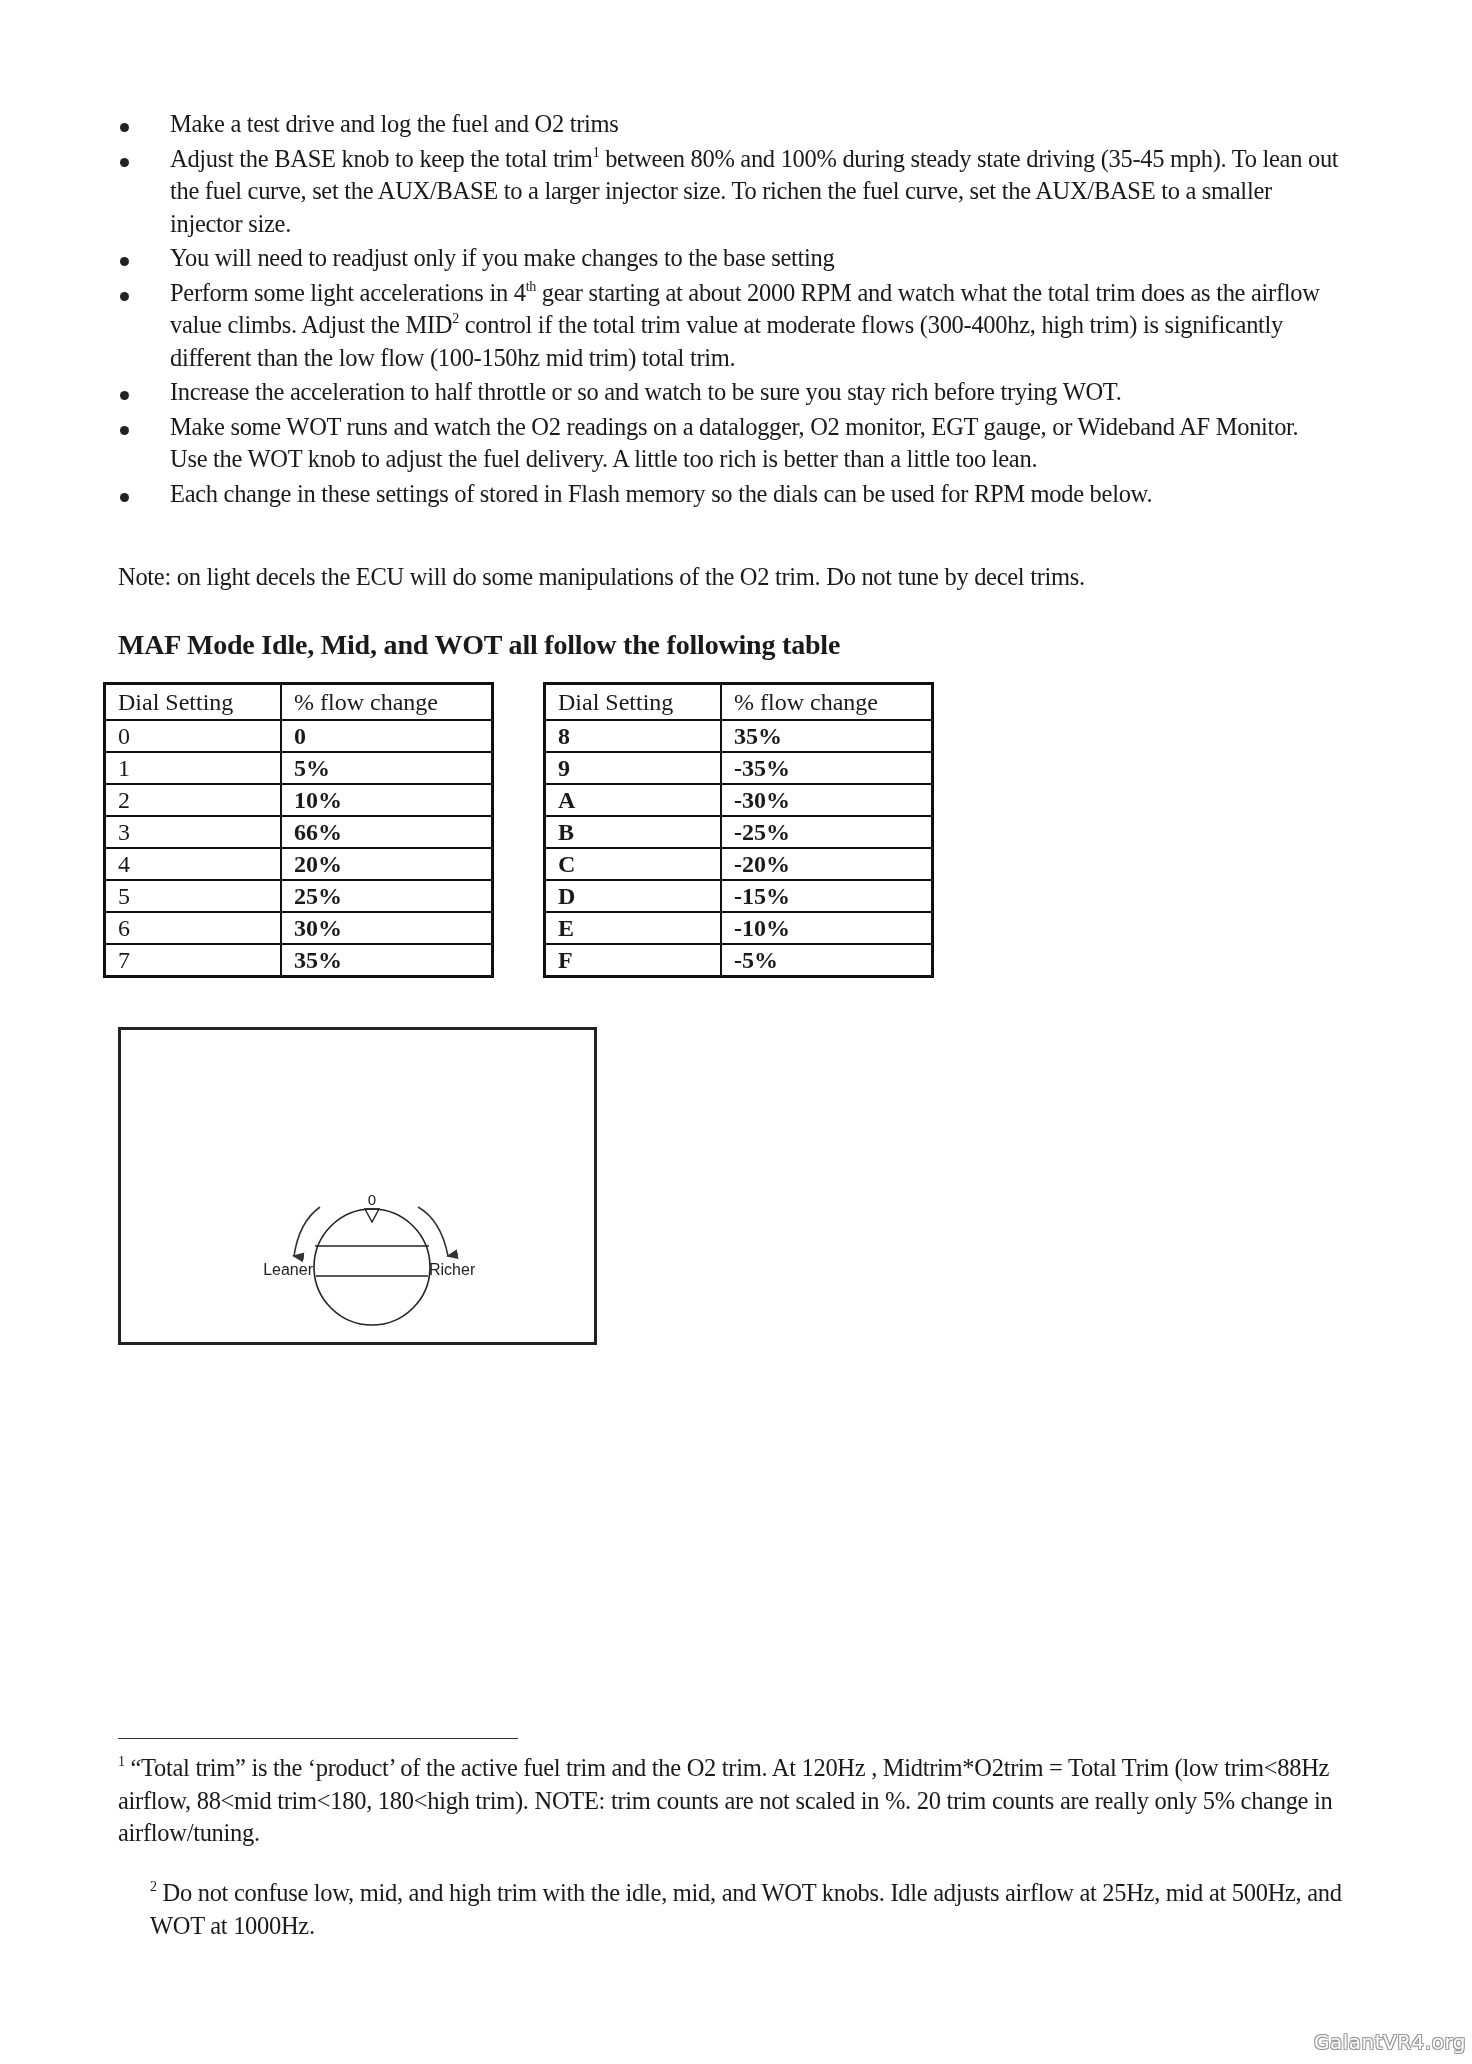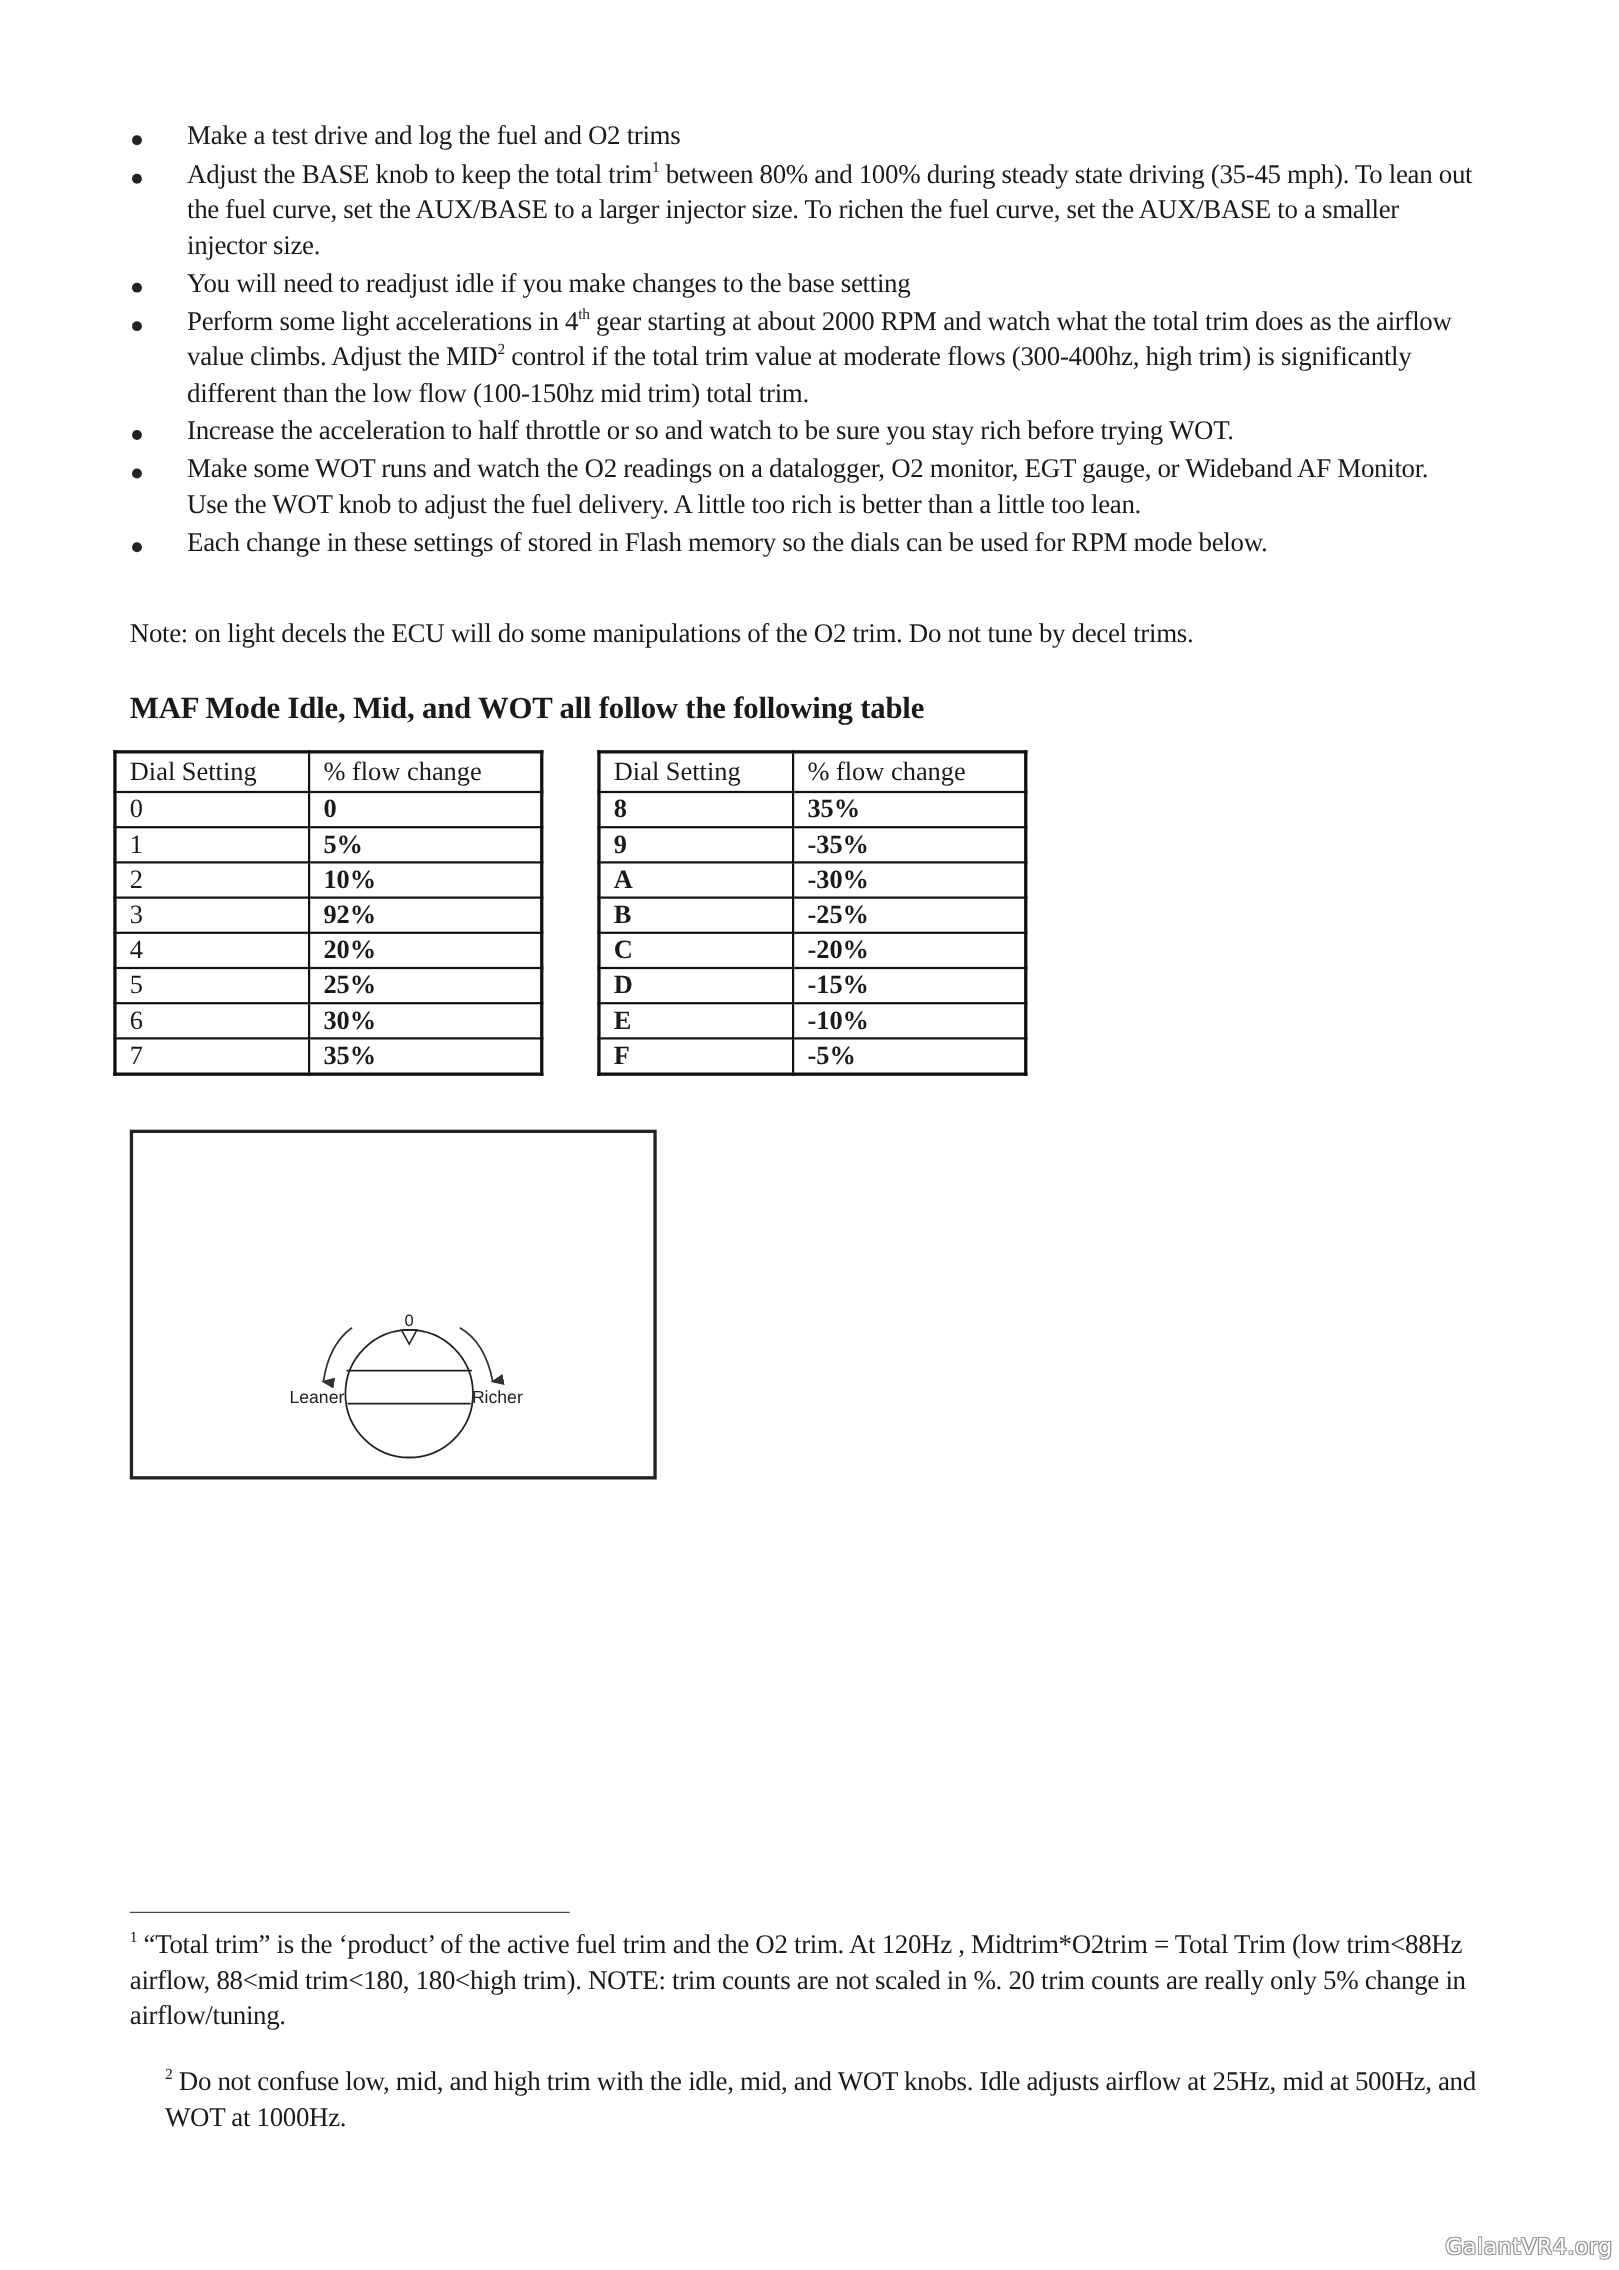--- a/index.html
+++ b/index.html
@@ -67,21 +67,21 @@
       color: #ffffff; letter-spacing: 0.5px;
       text-shadow: -1px -1px 0 #999, 1px -1px 0 #999, -1px 1px 0 #999, 1px 1px 0 #999;
     }
   </style>
 </head>
 <body>
 
 <ul class="bullets">
   <li><span>Make a test drive and log the fuel and O2 trims</span></li>
   <li><span>Adjust the BASE knob to keep the total trim</span><sup>1</sup><span> between 80% and 100% during steady state driving (35-45 mph).  To lean out the fuel curve, set the AUX/BASE to a larger injector size. To richen the fuel curve, set the AUX/BASE to a smaller injector size.</span></li>
-  <li><span>You will need to readjust idle if you make changes to the base setting</span></li>
+  <li><span>You will need to readjust only if you make changes to the base setting</span></li>
   <li><span>Perform some light accelerations in 4</span><sup>th</sup><span> gear starting at about 2000 RPM and watch what the total trim does as the airflow value climbs.  Adjust the MID</span><sup>2</sup><span> control if the total trim value at moderate flows (300-400hz, high trim) is significantly different than the low flow (100-150hz mid trim) total trim.</span></li>
   <li><span>Increase the acceleration to half throttle or so and watch to be sure you stay rich before trying WOT.</span></li>
   <li><span>Make some WOT runs and watch the O2 readings on a datalogger, O2 monitor, EGT gauge, or Wideband AF Monitor.  Use the WOT knob to adjust the fuel delivery.  A little too rich is better than a little too lean.</span></li>
   <li><span>Each change in these settings of stored in Flash memory so the dials can be used for RPM mode below.</span></li>
 </ul>
 
 <div class="note">Note: on light decels the ECU will do some manipulations of the O2 trim.  Do not tune by decel trims.</div>
 
 <div class="section-title">MAF Mode Idle, Mid, and WOT all follow the following table</div>
 
@@ -98,21 +98,21 @@
   <tr>
         <td>1</td>
         <td class="val">5%</td>
       </tr>
   <tr>
         <td>2</td>
         <td class="val">10%</td>
       </tr>
   <tr>
         <td>3</td>
-        <td class="val">92%</td>
+        <td class="val">66%</td>
       </tr>
   <tr>
         <td>4</td>
         <td class="val">20%</td>
       </tr>
   <tr>
         <td>5</td>
         <td class="val">25%</td>
       </tr>
   <tr>

